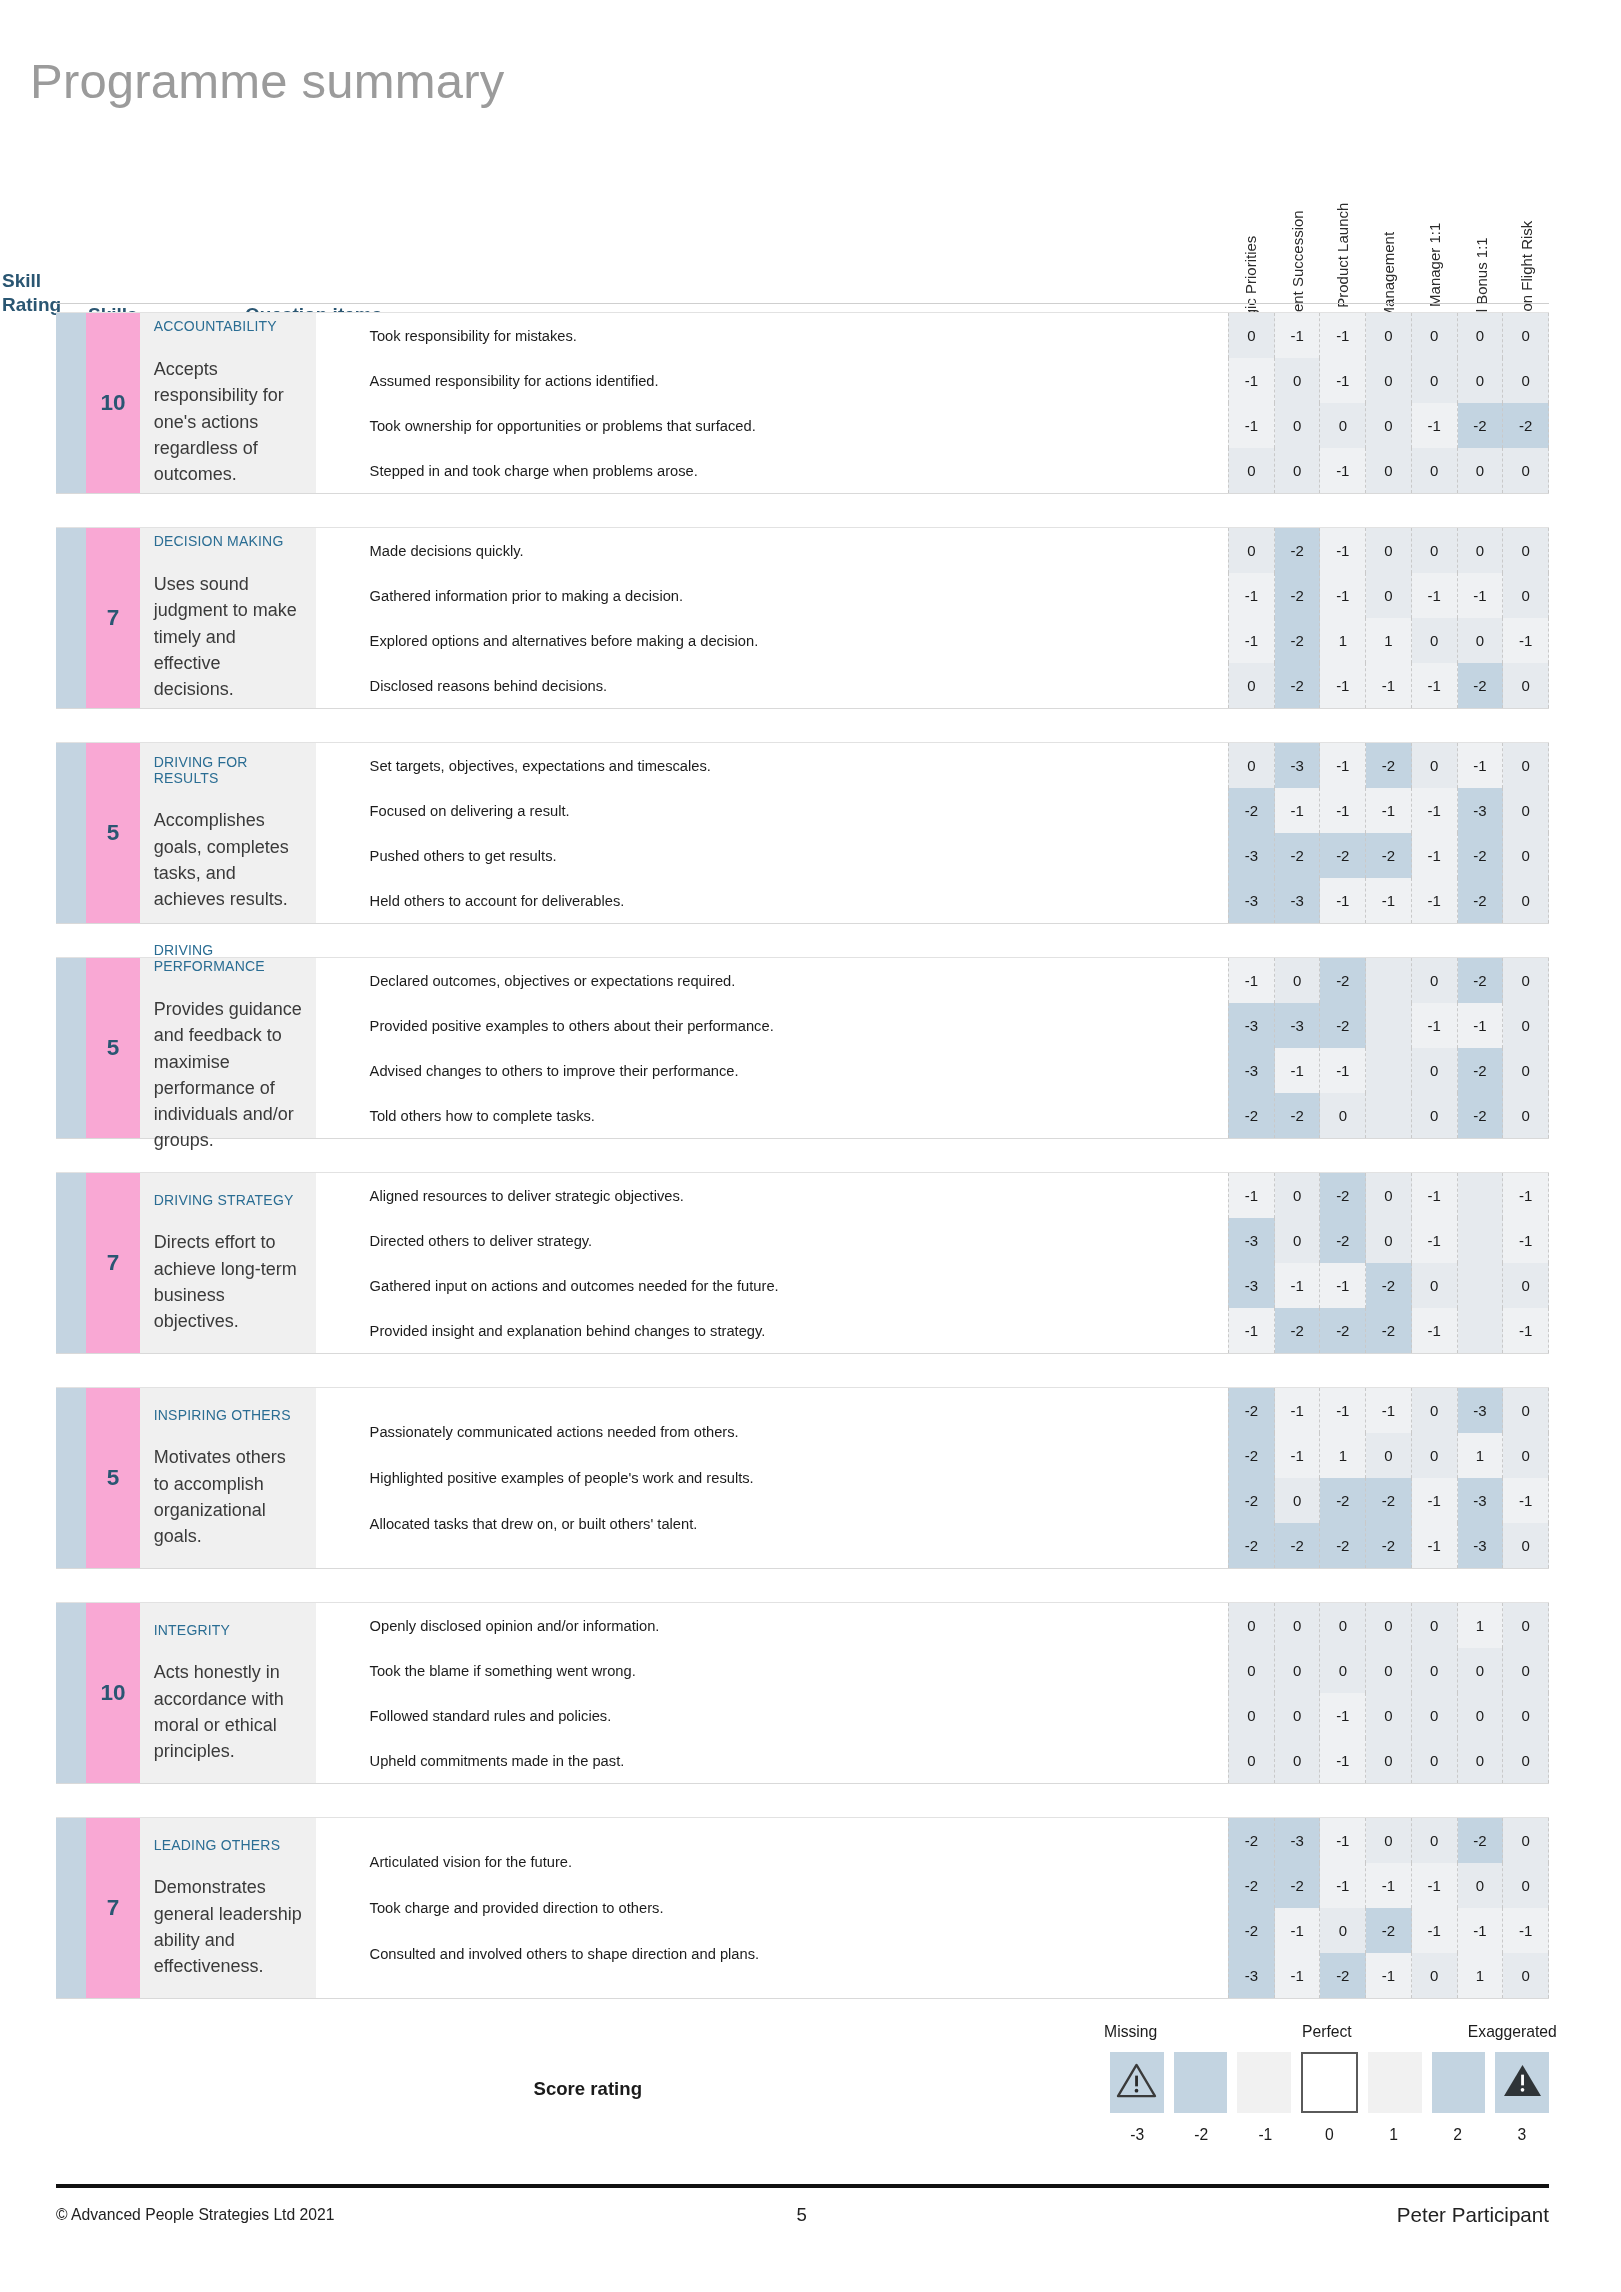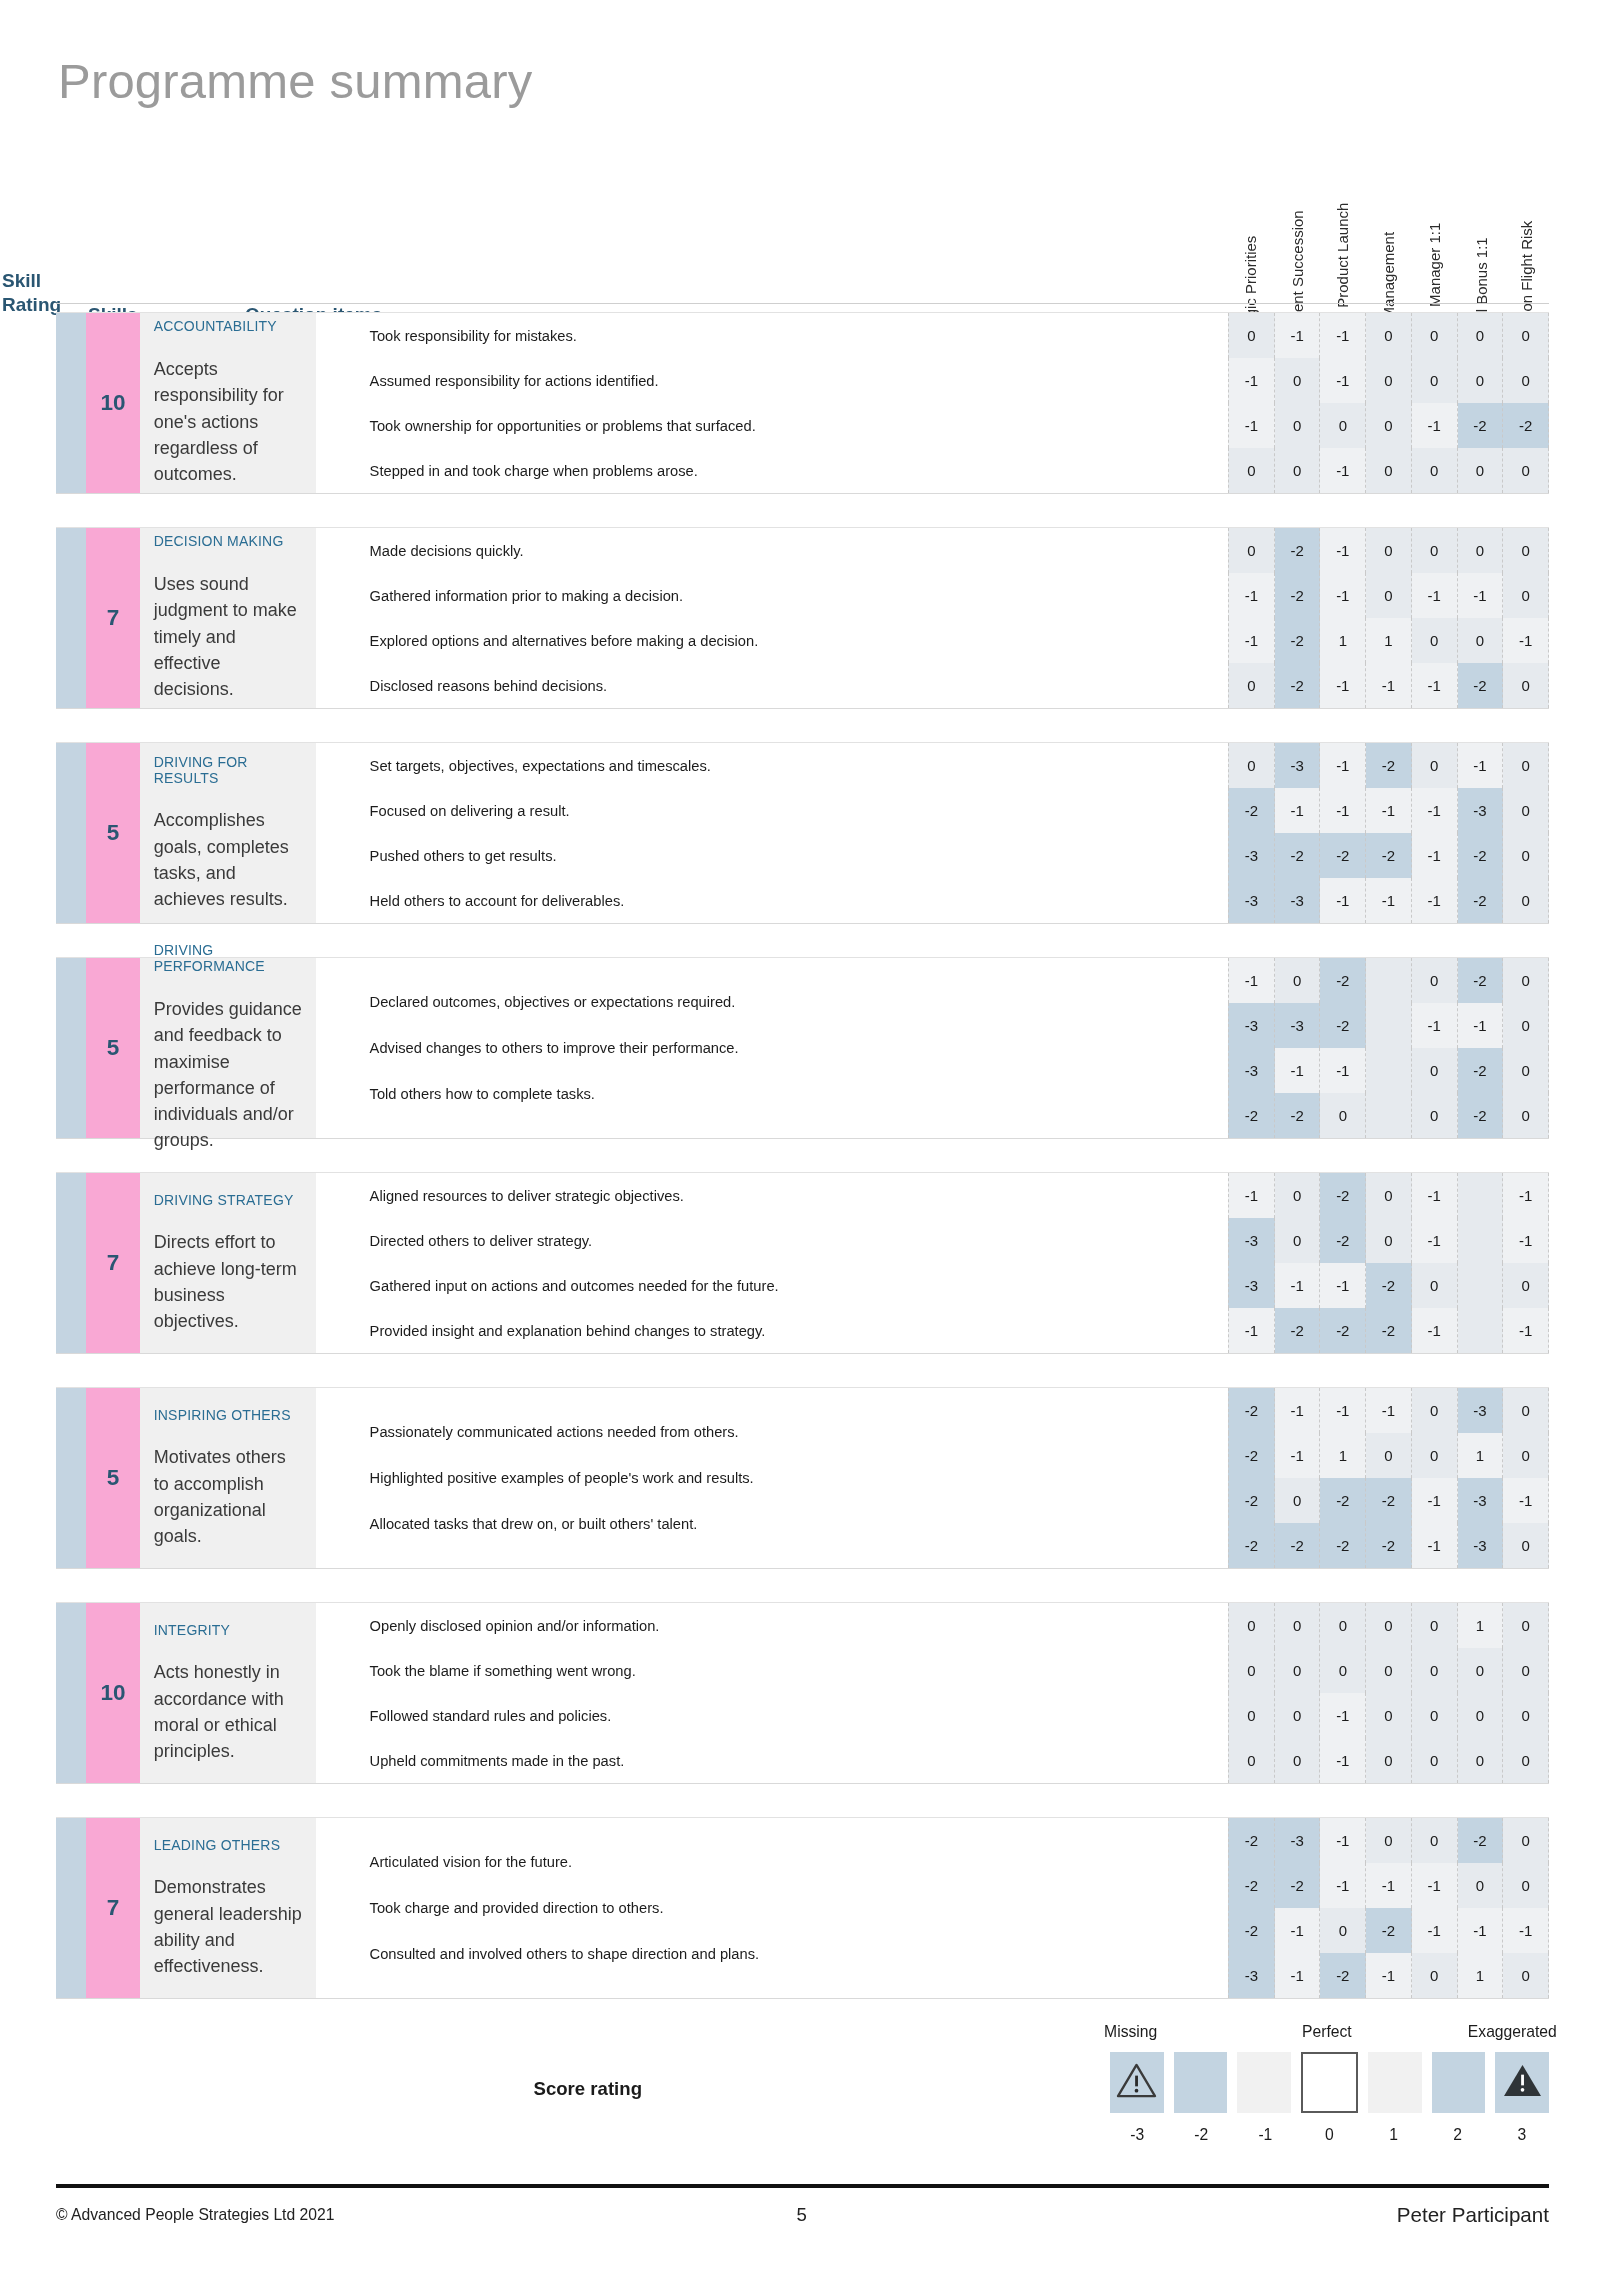--- a/index.html
+++ b/index.html
@@ -11,21 +11,21 @@
     font-family: "Liberation Sans", sans-serif;
     color: #1f1f1f;
   }
   #page {
     position: relative;
     width: 1621px;
     height: 2293px;
     background: #ffffff;
     overflow: hidden;
     box-sizing: border-box;
-    padding: 0 56px;
+    padding: 0 28px;
   }
 
   
   .title-row {
     position: relative;
     height: 172px;
   }
   .page-title {
     position: absolute;
     left: 2px;
@@ -502,20 +502,21 @@
         <div class="rating-wrap">
           <div class="rating-strip"></div>
           <div class="rating-number">5</div>
         </div>
         <div class="skill-cell">
           <div class="skill-name">DRIVING PERFORMANCE</div>
           <div class="skill-desc">Provides guidance and feedback to maximise performance of individuals and/or groups.</div>
         </div>
         <div class="items-cell">
           <div class="item-row">Declared outcomes, objectives or expectations required.</div>
+          <div class="item-row">Provided positive examples to others about their performance.</div>
           <div class="item-row">Advised changes to others to improve their performance.</div>
           <div class="item-row">Told others how to complete tasks.</div>
         </div>
         <div class="scores-cell">
           <div class="score-row">
             <div class="score-cell sv--1">-1</div>
             <div class="score-cell sv-0">0</div>
             <div class="score-cell sv--2">-2</div>
             <div class="score-cell sv-na"></div>
             <div class="score-cell sv-0">0</div>

